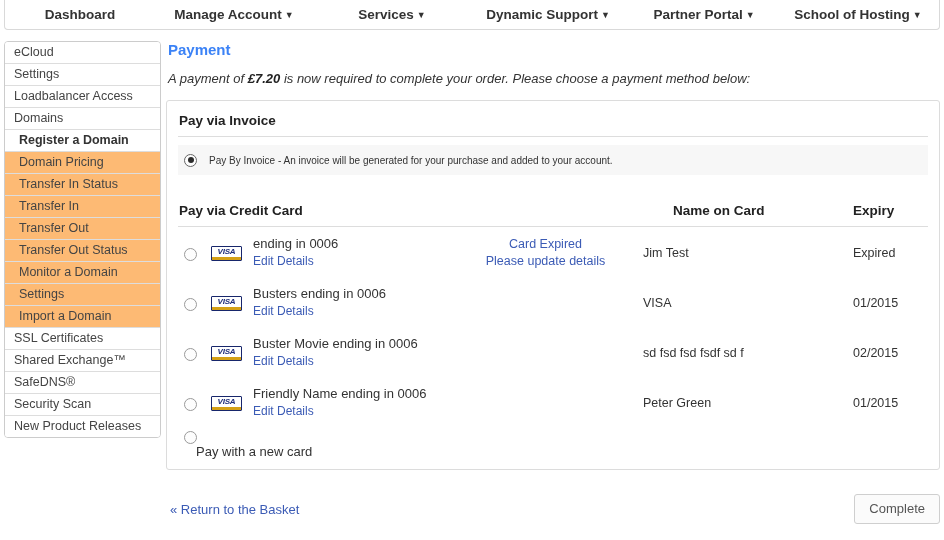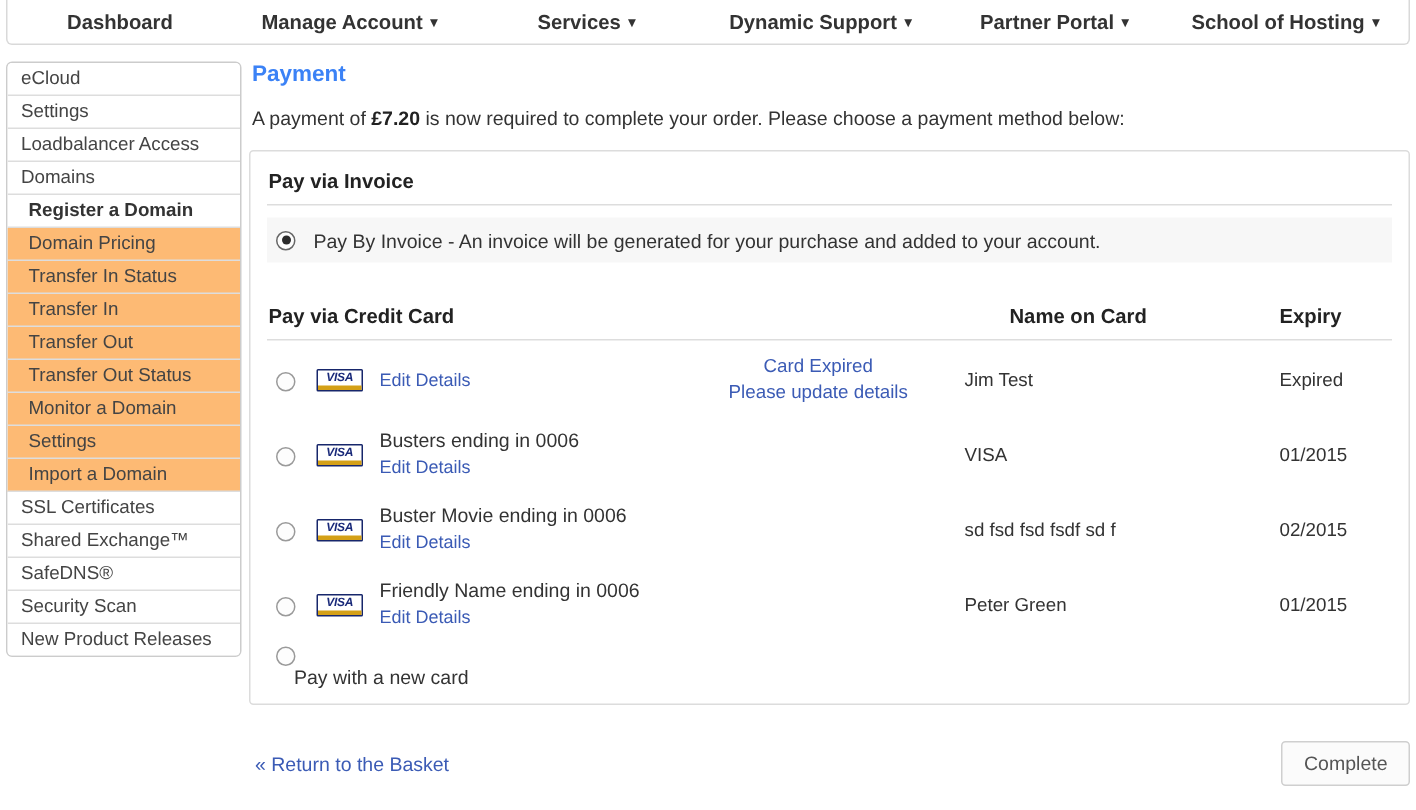--- a/index.html
+++ b/index.html
@@ -95,20 +95,21 @@
     font-size: 15px;
     font-weight: bold;
     color: #3b82f6;
     margin: 0 0 12px 2px;
   }
   .lede {
     font-size: 13px;
     color: #333333;
     margin: 0 0 12px 2px;
     line-height: 18px;
+    font-style: italic;
   }
   .lede b { font-weight: bold; color: #222; }
 
   .panel {
     border: 1px solid #dcdcdc;
     border-radius: 3px;
     background: #ffffff;
     box-sizing: border-box;
     padding: 10px 11px 14px 11px;
   }
@@ -130,21 +131,21 @@
   .invoice-row {
     display: flex;
     align-items: center;
     background: #f7f7f7;
     height: 30px;
     padding-left: 6px;
     margin-top: 8px;
     cursor: pointer;
   }
   .invoice-label {
-    font-size: 13px;
+    font-size: 10px;
     color: #333333;
     margin-left: 12px;
   }
 
   
   .radio {
     width: 13px;
     height: 13px;
     border-radius: 50%;
     border: 1px solid #9a9a9a;
@@ -355,21 +356,21 @@
         <span class="sh-name">Name on Card</span>
         <span class="sh-exp">Expiry</span>
       </div>
 
       <div id="cards-slot">
           <div class="card-row">
             <span class="radio"></span>
             <span class="visa">
               <span class="visa-text">VISA</span>
             </span>
-            <div class="card-main"><div class="edit-link">Edit Details</div></div>
+            <div class="card-main"><div class="card-name">ending in 0006</div><div class="edit-link">Edit Details</div></div>
             <div class="card-expired">
               <div>Card Expired</div>
               <div>Please update details</div>
             </div>
             <div class="card-holder">Jim Test</div>
             <div class="card-exp">Expired</div>
           </div>
           <div class="card-row">
             <span class="radio"></span>
             <span class="visa">

